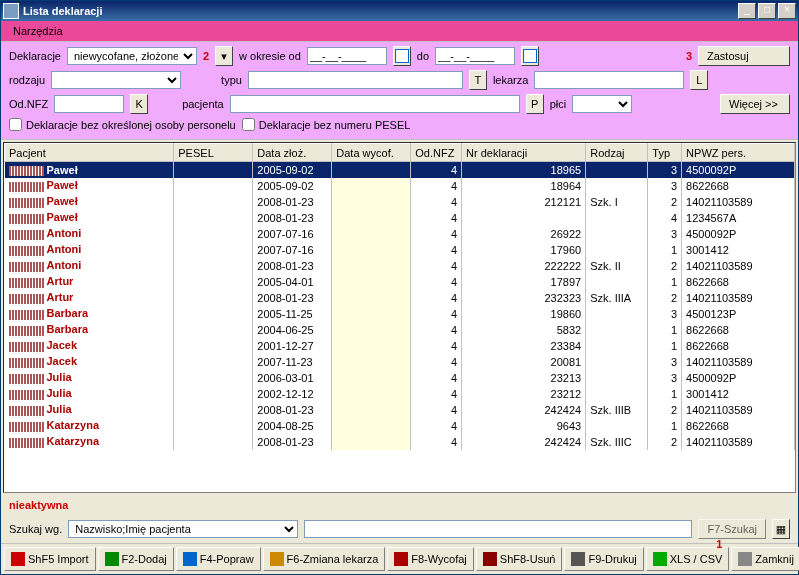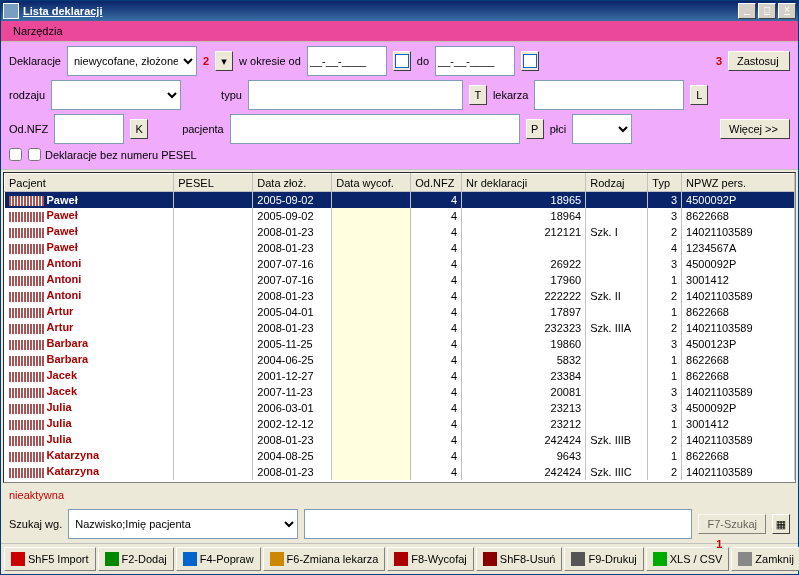--- a/index.html
+++ b/index.html
@@ -1,46 +1,46 @@
 <!DOCTYPE html>
 <html><head>
 <meta charset="utf-8">
 <style>
 * { box-sizing: border-box; margin: 0; padding: 0; font-family: Tahoma, Arial, sans-serif; font-size: 11px; }
 body { background: #ece9d8; width: 799px; height: 575px; overflow: hidden; }
 .window { width: 799px; height: 575px; border: 1px solid #003c74; display: flex; flex-direction: column; }
-.titlebar { background: linear-gradient(#0a246a, #3a6ea5); color: #fff; height: 20px; display: flex; align-items: center; padding: 0 2px; text-decoration: underline; }
+.titlebar { background: linear-gradient(#0a246a, #3a6ea5); color: #fff; height: 20px; display: flex; align-items: center; padding: 0 2px; }
 .titlebar-icon { width: 16px; height: 16px; background: #7a9ec2; margin-right: 4px; border: 1px solid #fff; }
 .titlebar-text { flex: 1; font-weight: bold; }
 .titlebar-btns { display: flex; gap: 2px; }
 .titlebar-btn { width: 18px; height: 16px; background: #d4d0c8; border: 1px solid #fff; border-right-color: #404040; border-bottom-color: #404040; text-align: center; line-height: 12px; cursor: pointer; font-family: Marlett, Arial; font-size: 10px; }
 .menubar { background: #ec4899; padding: 2px 6px; border-bottom: 1px solid #c0c0c0; }
 .menuitem { padding: 2px 6px; cursor: pointer; display: inline-block; }
 .filters { background: #f0abfc; padding: 4px 8px; border-bottom: 1px solid #c0c0c0; }
 .filter-row { display: flex; align-items: center; gap: 6px; margin-bottom: 4px; }
 .lbl { white-space: nowrap; }
-select, input[type=text] { border: 1px solid #7f9db9; background: #fff; height: 30px; padding: 0 2px; font-size: 11px; }
+select, input[type=text] { border: 1px solid #7f9db9; background: #fff; height: 18px; padding: 0 2px; font-size: 11px; }
 .btn { background: #ece9d8; border: 1px solid #404040; border-top-color: #fff; border-left-color: #fff; height: 20px; padding: 0 8px; cursor: pointer; display: inline-flex; align-items: center; gap: 4px; }
 .btn-small { width: 18px; padding: 0; justify-content: center; }
 .red-num { color: #c00; font-weight: bold; }
 .chk { display: flex; align-items: center; gap: 4px; }
 .chk input { width: 13px; height: 13px; }
 .grid-wrap { flex: 1; background: #fff; border: 1px inset #808080; margin: 2px; overflow: hidden; display: flex; }
 .grid { flex: 1; overflow-y: scroll; overflow-x: hidden; }
 table { border-collapse: collapse; width: 100%; table-layout: fixed; }
 th { background: #ece9d8; border: 1px solid #c0c0c0; border-top-color: #fff; border-left-color: #fff; text-align: left; padding: 2px 4px; font-weight: normal; height: 18px; position: sticky; top: 0; }
 td { border-right: 1px solid #c0c0c0; padding: 1px 4px; height: 16px; white-space: nowrap; overflow: hidden; }
 tr.sel td { background: #0a246a; color: #fff; }
 .name-cell { color: #a00; font-weight: bold; }
 tr.sel .name-cell { color: #fff; }
 .col-dw { background: #ffffe0; }
 tr.sel .col-dw { background: #0a246a; }
 .blur { display: inline-block; width: 35px; height: 10px; background: repeating-linear-gradient(90deg,#a55,#a55 2px,#fff 2px,#fff 3px); margin-right: 3px; vertical-align: middle; }
 .num { text-align: right; }
-.status { padding: 4px 8px; color: #c00; font-weight: normal; background: #ece9d8; }
+.status { padding: 4px 8px; color: #c00; font-weight: bold; background: #ece9d8; }
 .search-row { display: flex; align-items: center; gap: 6px; padding: 4px 8px; background: #ece9d8; }
 .footer { display: flex; gap: 2px; padding: 3px; background: #ece9d8; border-top: 1px solid #c0c0c0; }
 .fbtn { flex: 0 0 auto; background: #ece9d8; border: 1px solid #808080; border-top-color: #fff; border-left-color: #fff; height: 24px; padding: 0 6px; cursor: pointer; display: inline-flex; align-items: center; gap: 3px; font-size: 11px; }
 .ico { width: 14px; height: 14px; display: inline-block; }
 .ico-import { background: #c00; } .ico-add { background: #080; } .ico-edit { background: #06c; } .ico-change { background: #c80; } .ico-cancel { background: #a00; } .ico-del { background: #800; } .ico-print { background: #555; } .ico-xls { background: #0a0; } .ico-close { background: #888; } .ico-cal { background: #fff; border: 1px solid #06c; }
 .spacer { flex: 1; }
 </style>
 </head>
 <body>
 
@@ -70,21 +70,21 @@
       <button class="btn btn-small">
           <span class="ico ico-cal"></span>
         </button>
       <span class="lbl">do</span>
       <input type="text" style="width: 80px;" value="__-__-____">
       <button class="btn btn-small">
           <span class="ico ico-cal"></span>
         </button>
       <div class="spacer"></div>
       <span class="red-num">3</span>
-      <button class="btn" style="width:62px">Zastosuj</button>
+      <button class="btn" style="width:92px">Zastosuj</button>
     </div>
     <div class="filter-row">
       <span class="lbl">rodzaju</span>
       <select style="width:130px"><option></option></select>
       <span style="width:28px"></span>
       <span class="lbl">typu</span>
       <input type="text" style="width: 215px;">
       <button class="btn btn-small">T</button>
       <span class="lbl">lekarza</span>
       <input type="text" style="width: 150px;">
@@ -99,20 +99,21 @@
       <input type="text" style="width: 290px;">
       <button class="btn btn-small">P</button>
       <span class="lbl">płci</span>
       <select style="width:60px"><option></option></select>
       <div class="spacer"></div>
       <button class="btn" style="width:70px">Więcej &gt;&gt;</button>
     </div>
     <div class="filter-row">
       <label class="chk">
           <input type="checkbox" style="">
+          <span>Deklaracje bez określonej osoby personelu</span>
         </label>
       <label class="chk" style="">
           <input type="checkbox" style="">
           <span>Deklaracje bez numeru PESEL</span>
         </label>
     </div>
   </div>
 
   <div class="grid-wrap">
     <div class="grid">

